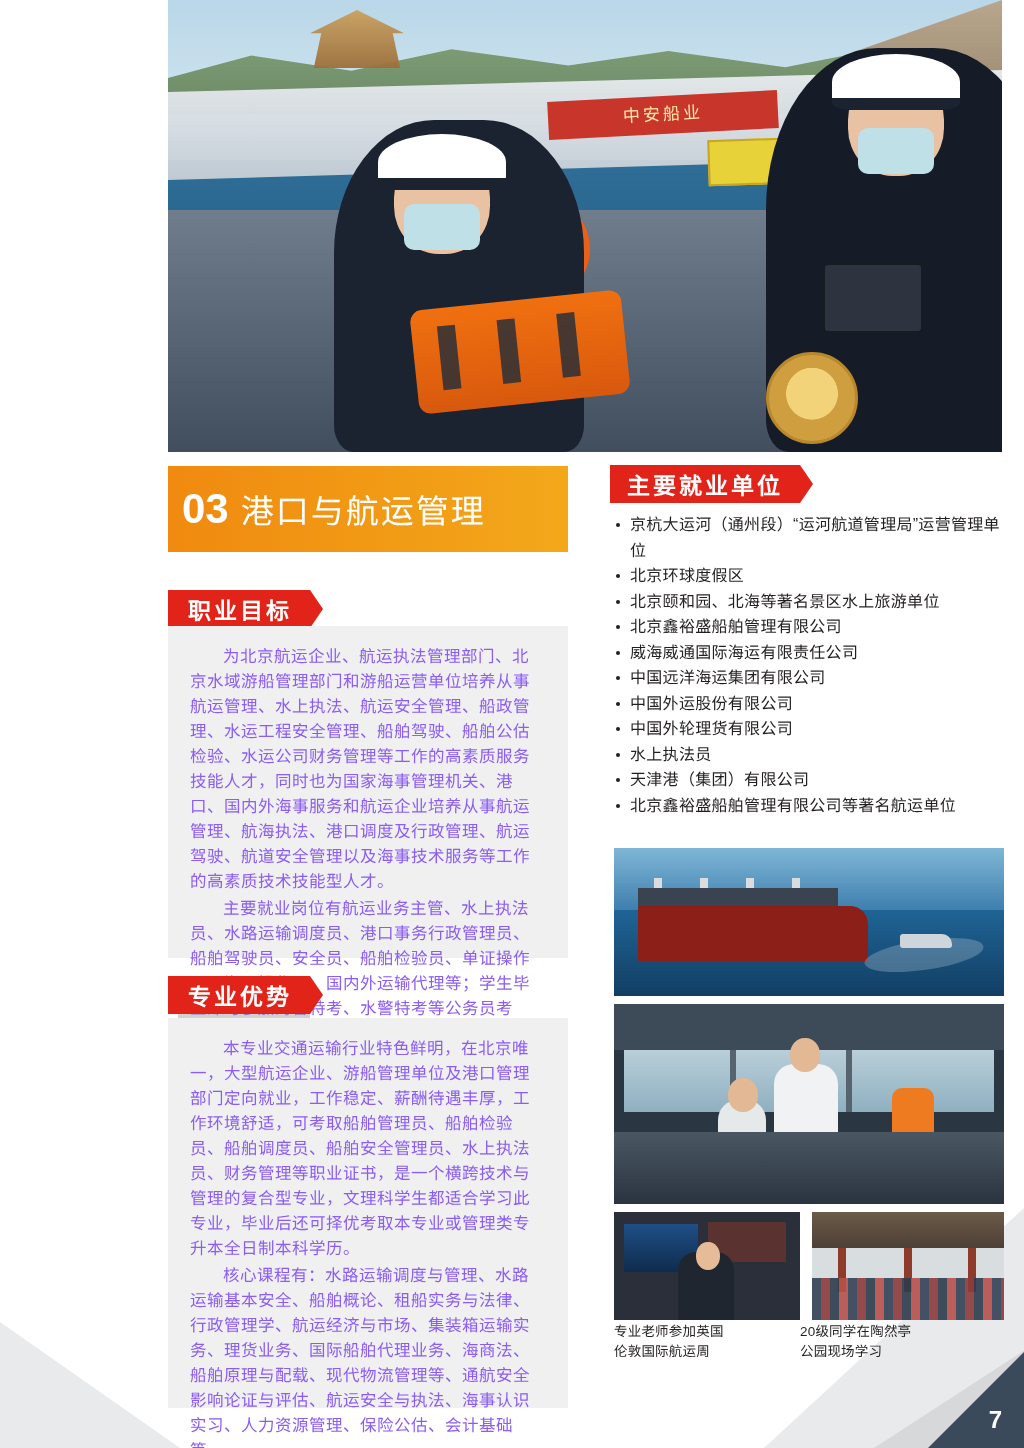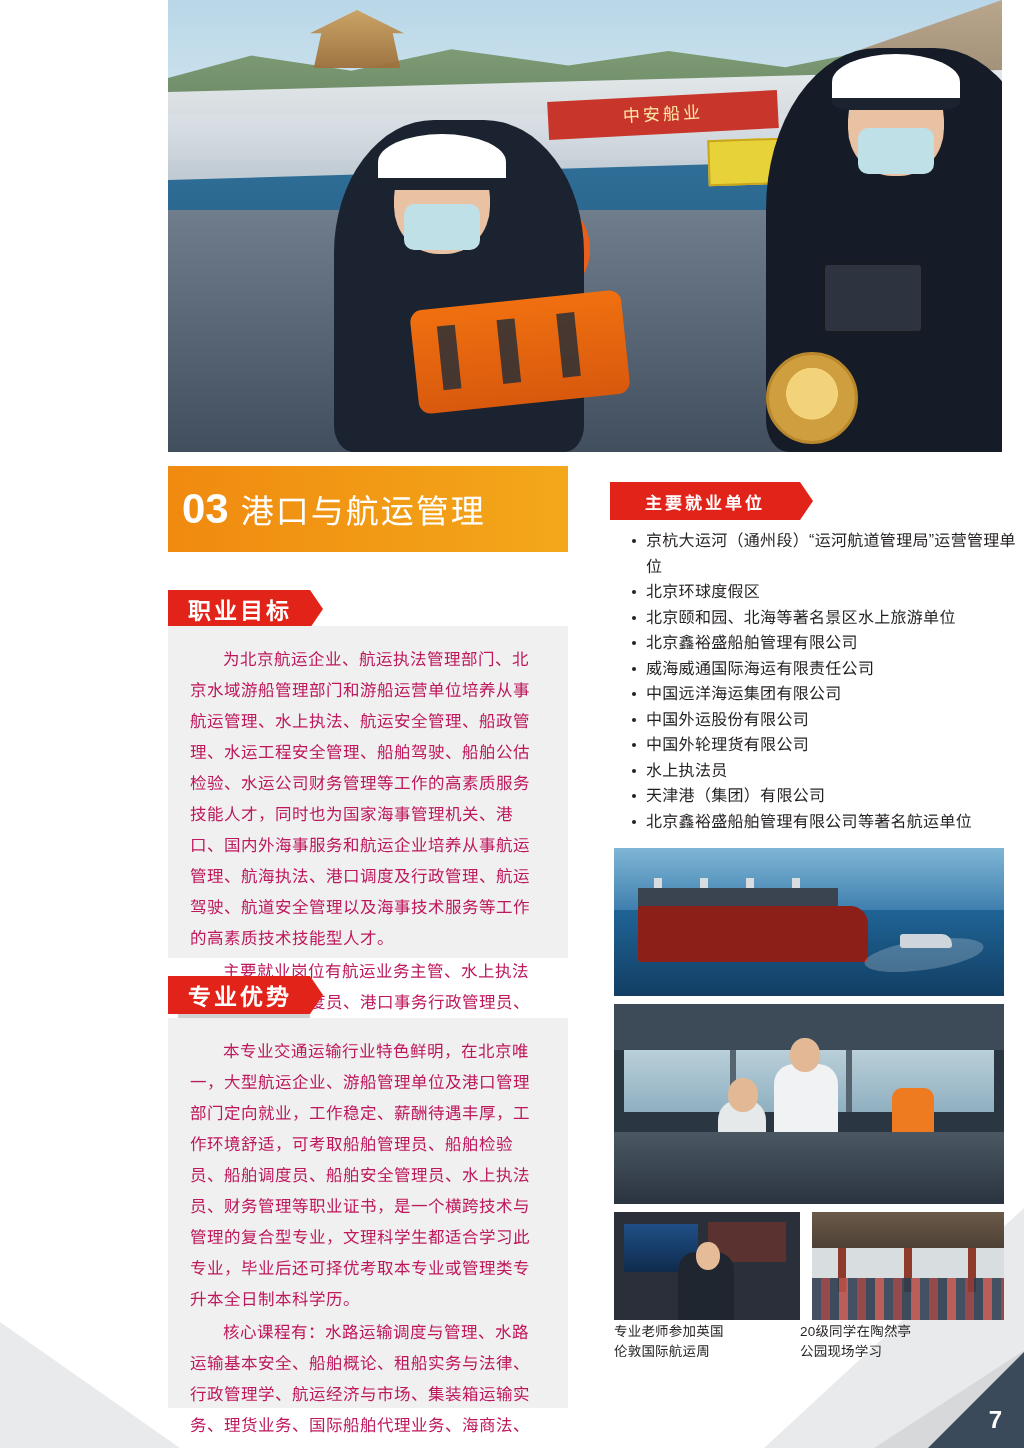--- a/index.html
+++ b/index.html
@@ -237,53 +237,53 @@
 
   .body-panel {
     position: absolute;
     background: #f0f0f0;
     box-sizing: border-box;
     padding: 18px 22px 18px 22px;
   }
   .body-panel p {
     margin: 0 12px 2px 0;
     font-size: 16.5px;
-    line-height: 31px;
+    line-height: 25px;
     text-indent: 2em;
     letter-spacing: .5px;
-    color: #be185d;
+    color: #8b5cf6;
   }
 
   
   .right-head {
     position: absolute;
-    left: 610px; top: 482px;
+    left: 610px; top: 465px;
     width: 190px; height: 38px;
     background: #e2231a;
     color: #ffffff;
-    font-size: 17px;
+    font-size: 23px;
     font-weight: bold;
     letter-spacing: 3px;
     display: flex;
     align-items: center;
     justify-content: center;
   }
   .right-head::after {
     content: "";
     position: absolute;
     right: -13px; top: 0;
     border-style: solid;
     border-width: 19px 0 19px 13px;
     border-color: transparent transparent transparent #e2231a;
   }
   .employers {
     position: absolute;
     left: 614px; top: 512px;
     width: 390px;
-    margin: 16px;
+    margin: 0;
     padding: 0;
     list-style: none;
   }
   .employers li {
     position: relative;
     font-size: 16px;
     line-height: 25.5px;
     padding-left: 16px;
     margin-bottom: 0;
     letter-spacing: .3px;

